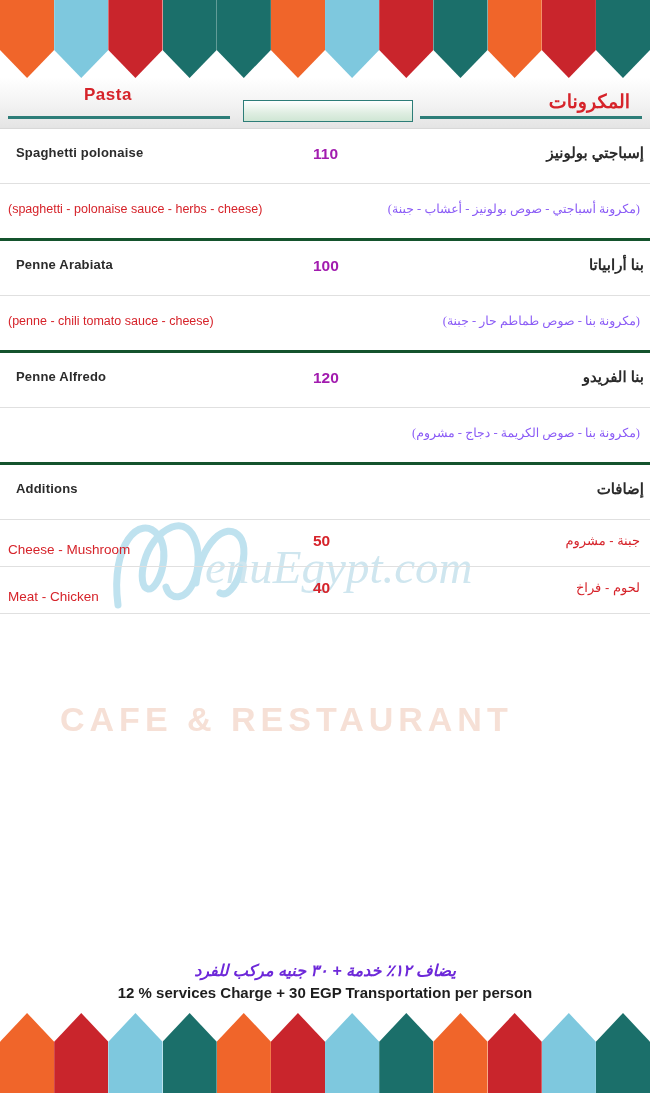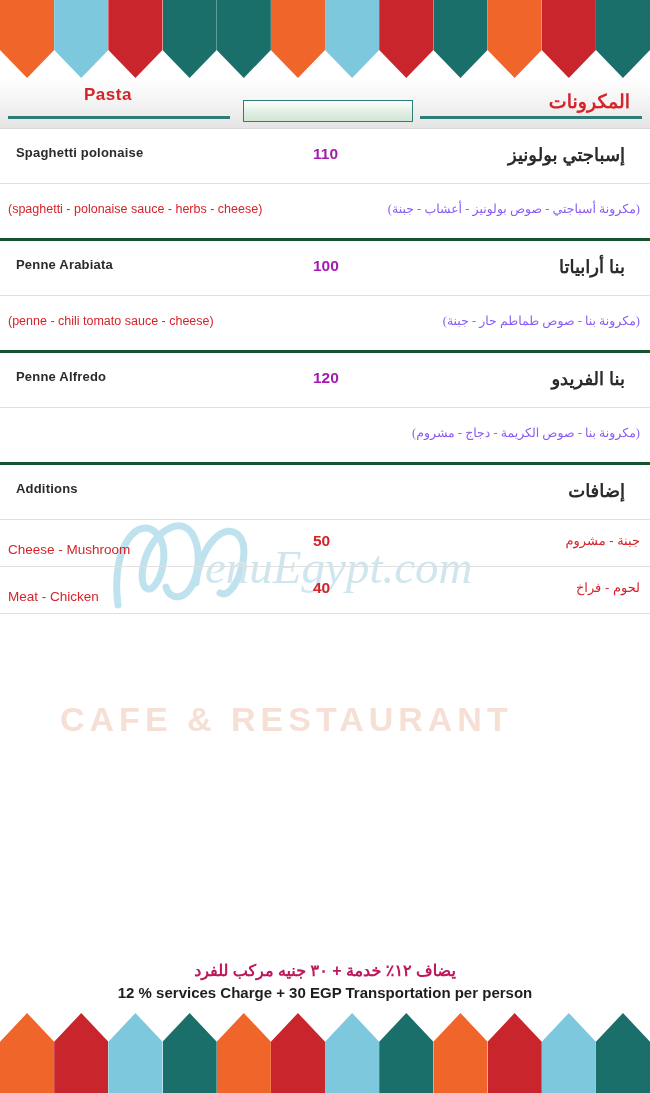--- a/index.html
+++ b/index.html
@@ -171,23 +171,23 @@
   .item-price {
     position: absolute;
     left: 313px;
     top: 16px;
     font-size: 15.5px;
     color: #a21caf;
     font-weight: bold;
   }
   .item-name-ar {
     position: absolute;
-    right: 25px;
+    right: 6px;
     top: 15px;
-    font-size: 18px;
+    font-size: 15px;
     color: #2b2b2b;
     font-weight: bold;
     direction: rtl;
   }
   .item-desc-en {
     position: absolute;
     left: 8px;
     top: 18px;
     font-size: 12.5px;
     color: #d6232a;
@@ -237,24 +237,25 @@
   .footer {
     position: absolute;
     left: 0;
     bottom: 92px;
     width: 650px;
     text-align: center;
     z-index: 4;
   }
   .footer-ar {
     font-size: 16px;
-    color: #be185d;
+    color: #6d28d9;
     font-weight: bold;
     direction: rtl;
     margin-bottom: 4px;
+    font-style: italic;
   }
   .footer-en {
     font-size: 15px;
     color: #1e1e1e;
     font-weight: bold;
   }
 </style>
 </head>
 <body>
 

